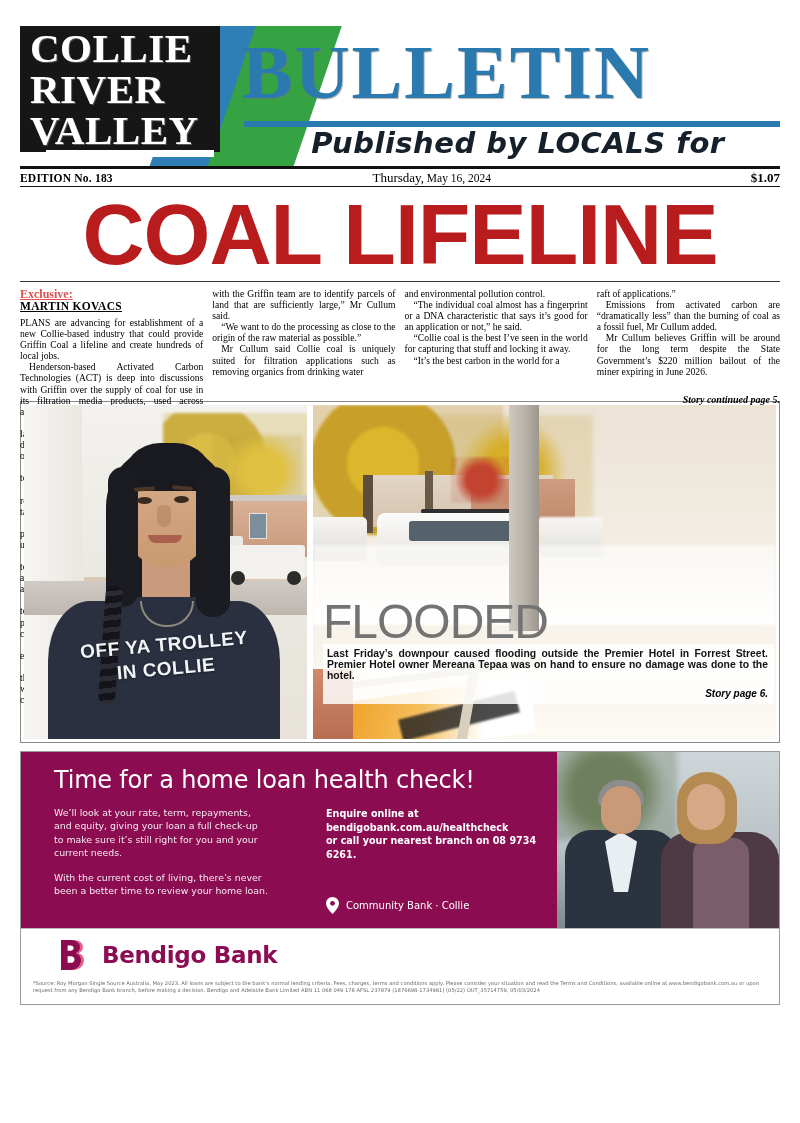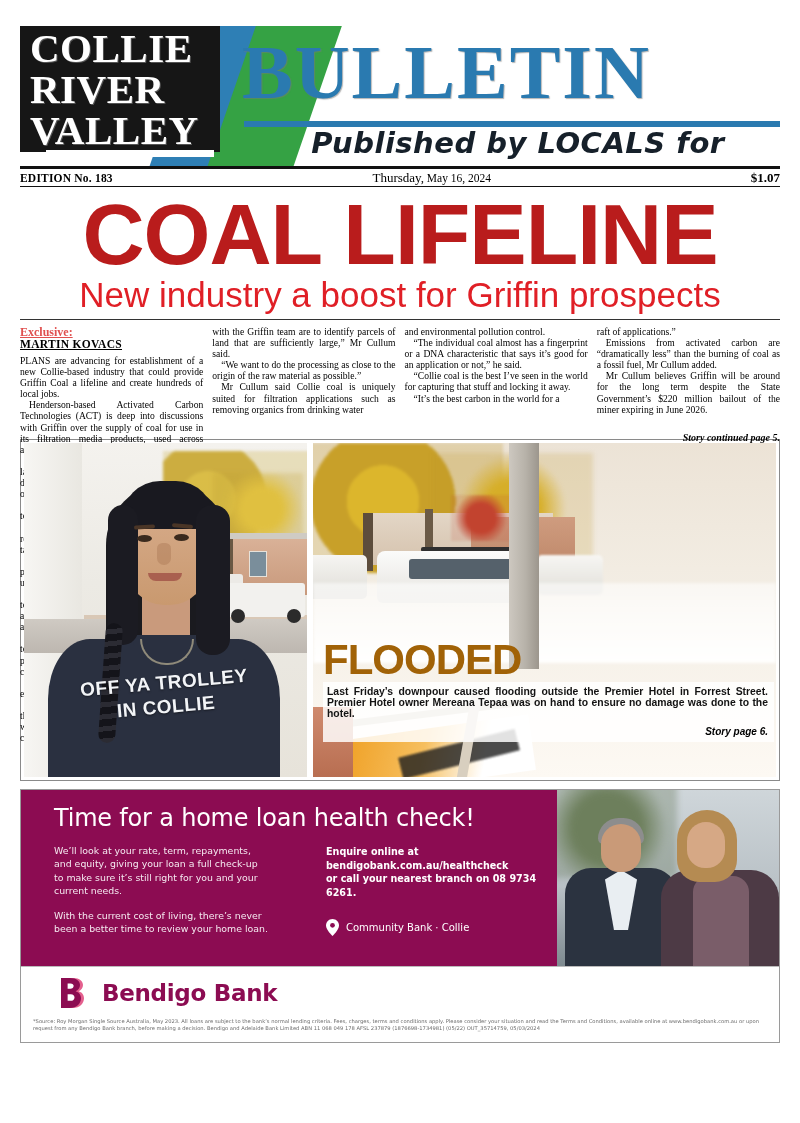--- a/index.html
+++ b/index.html
@@ -424,25 +424,25 @@
 
   
   .flood-cap {
     position: absolute;
     left: 0; right: 0;
     top: 196px;
     padding: 0 6px 0 10px;
   }
   .flood-title {
     font-family: "Liberation Sans", sans-serif;
-    font-weight: bold;
-    font-size: 42px;
+    font-weight: normal;
+    font-size: 48px;
     line-height: 42px;
     letter-spacing: -1px;
-    color: #a16207;
+    color: #737373;
   }
   .flood-box {
     background: rgba(255,255,255,.84);
     padding: 4px 6px 5px 4px;
     margin-top: 1px;
     margin-right: -4px;
   }
   .flood-text {
     font-family: "Liberation Sans", sans-serif;
     font-weight: bold;
@@ -493,21 +493,21 @@
     font-family: "DejaVu Sans", sans-serif;
     color: #fff;
   }
   .ad-enq {
     font-weight: bold;
     font-size: 9.6px;
     line-height: 13.6px;
   }
   .ad-branch {
     display: flex; align-items: center; gap: 7px;
-    margin-top: 20px;
+    margin-top: 36px;
     font-size: 10px;
   }
   .pin {
     width: 13px; height: 17px; position: relative; flex: 0 0 auto;
   }
   .pin svg { display: block; }
   .ad-photo {
     position: absolute; right: 0; top: 0; width: 222px; height: 176px;
     overflow: hidden;
     background: linear-gradient(#c9cfd4,#9fa8ae);
@@ -586,21 +586,20 @@
     <span class="ed-left">EDITION No. 183</span>
     <span class="ed-center">
       <span class="dayname">Thursday,</span>
       <span>May 16, 2024</span>
     </span>
     <span class="ed-right">$1.07</span>
   </div>
   <div class="rule-thin"></div>
 
   <div class="headline">COAL LIFELINE</div>
-  <div class="subhead">New industry a boost for Griffin prospects</div>
   <div class="rule-after-head"></div>
 
   <div class="story">
     <div class="col">
       <div class="byline-ex">Exclusive:</div>
       <div class="byline-name">MARTIN KOVACS</div>
       <p class="lead">PLANS are advancing for establishment of a new Collie-based industry that could provide Griffin Coal a lifeline and create hundreds of local jobs.</p>
       <p>Henderson-based Activated Carbon Technologies (ACT) is deep into discussions with Griffin over the supply of coal for use in its filtration media products, used across applications including water treatment.</p>
       <p>The Australian-owned company is eyeing land in the Coolangatta Industrial Estate for development of a plant, which it aims to have operational in 2025.</p>
       <p>The plant would initially employ between 30 to 50 people.</p>

